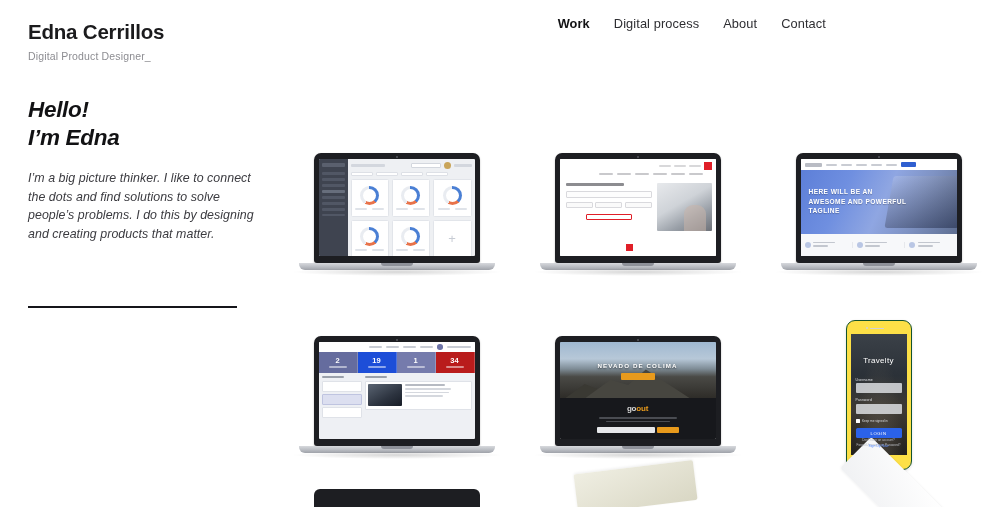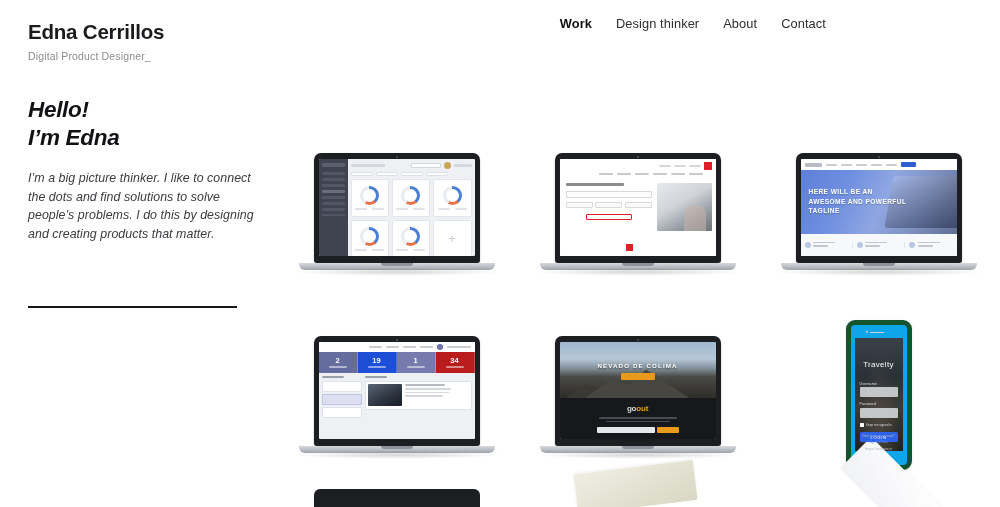--- a/index.html
+++ b/index.html
@@ -241,22 +241,22 @@
   .m-travel-sub i { display: block; height: 1.7px; background: #4a4c52; border-radius: 1px; margin: 0 auto 2px; }
   .m-travel-sub i:nth-child(1) { width: 78px; }
   .m-travel-sub i:nth-child(2) { width: 64px; }
   .m-travel-search { display: flex; justify-content: center; gap: 2px; margin-top: 5px; }
   .m-travel-field { width: 58px; height: 6px; background: #e6e7ea; border-radius: 1px; }
   .m-travel-go { width: 22px; height: 6px; background: #e89a1c; border-radius: 1px; }
 
   
   .phone { position: relative; width: 66px; }
   .phone-body {
-    width: 66px; height: 150px; background: #0ea5e9;
-    border: 5px solid #14532d; border-radius: 9px;
+    width: 66px; height: 150px; background: #fde047;
+    border: 1px solid #14532d; border-radius: 9px;
     padding: 13px 4px 14px 4px; position: relative;
     box-shadow: 0 1px 3px rgba(0,0,0,0.13);
   }
   .phone-speaker { position: absolute; top: 7px; left: 50%; margin-left: -9px; width: 14px; height: 1.8px; border-radius: 1px; background: #cfd2d7; }
   .phone-cam { position: absolute; top: 6.6px; left: 50%; margin-left: -12.5px; width: 2.4px; height: 2.4px; border-radius: 50%; background: #cfd2d7; }
   .phone-home { position: absolute; bottom: 2.5px; left: 50%; margin-left: -5px; width: 10px; height: 10px; border-radius: 50%; border: 1px solid #d3d6db; }
   .phone-screen {
     width: 100%; height: 100%; overflow: hidden; position: relative;
     background: linear-gradient(#3b4148 0%, #2b3138 34%, #3e3a34 62%, #23211e 100%);
   }
@@ -312,21 +312,21 @@
 
 <div class="page">
 
   <header class="site-header">
     <div class="brand">
       <div class="brand-name">Edna Cerrillos</div>
       <div class="brand-sub">Digital Product Designer_</div>
     </div>
     <nav class="main-nav">
       <a class="nav-link active" href="#">Work</a>
-      <a class="nav-link" href="#">Design thinker</a>
+      <a class="nav-link" href="#">Digital process</a>
       <a class="nav-link" href="#">About</a>
       <a class="nav-link" href="#">Contact</a>
     </nav>
   </header>
 
   <section class="hero">
     <h1 class="hero-title">
       <span>Hello!</span><br>
       <span>I’m Edna</span><br>
     </h1>

